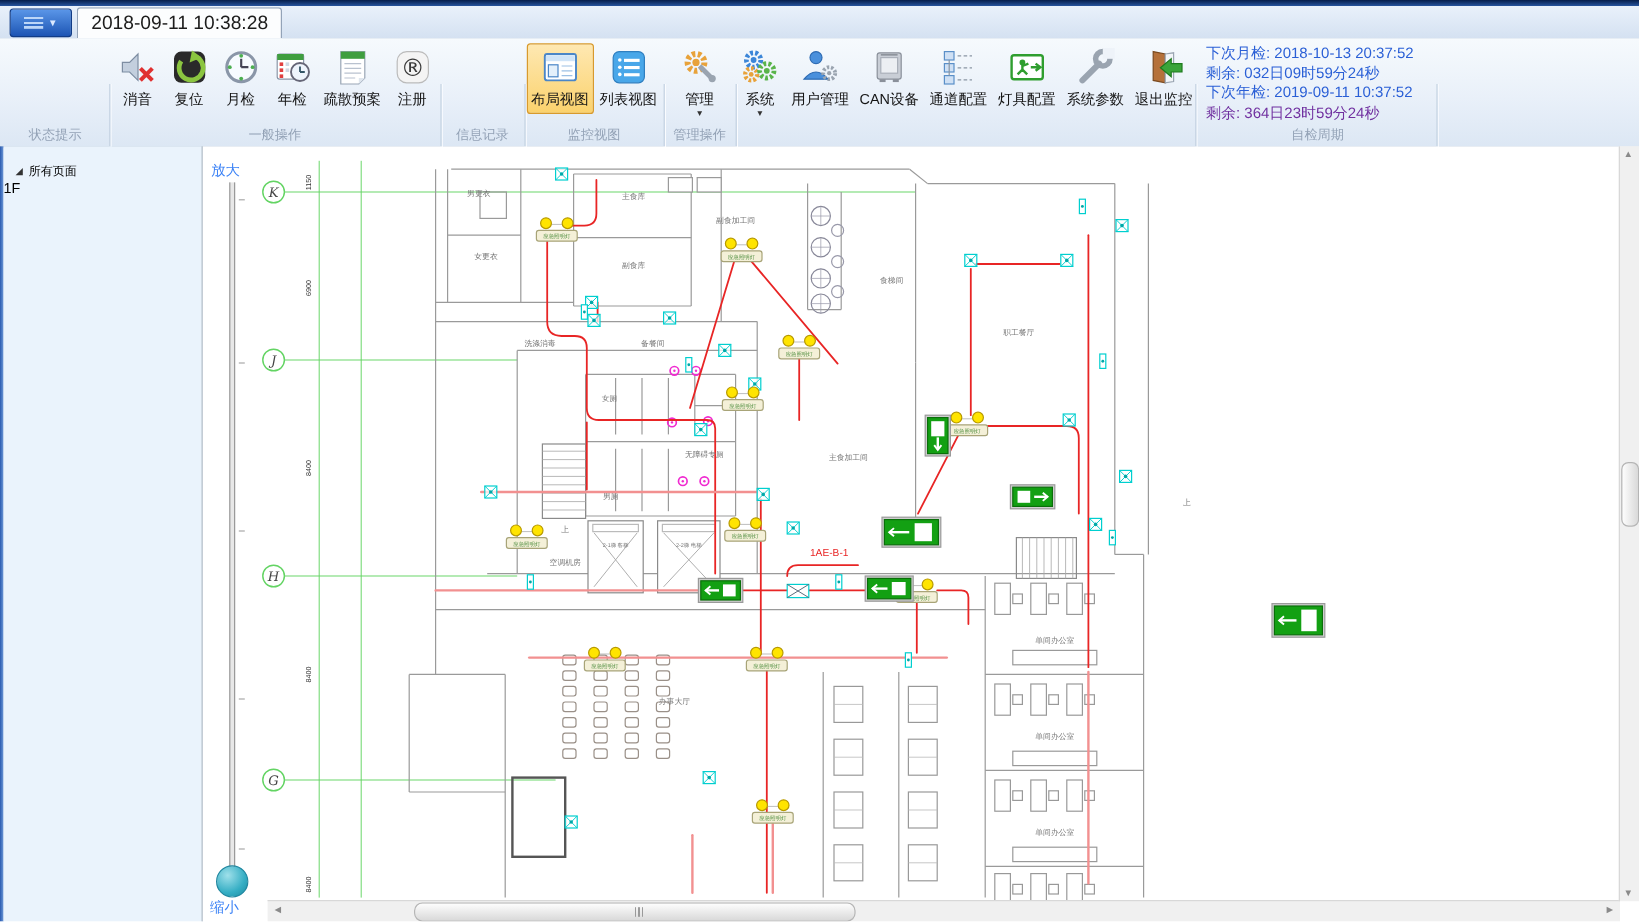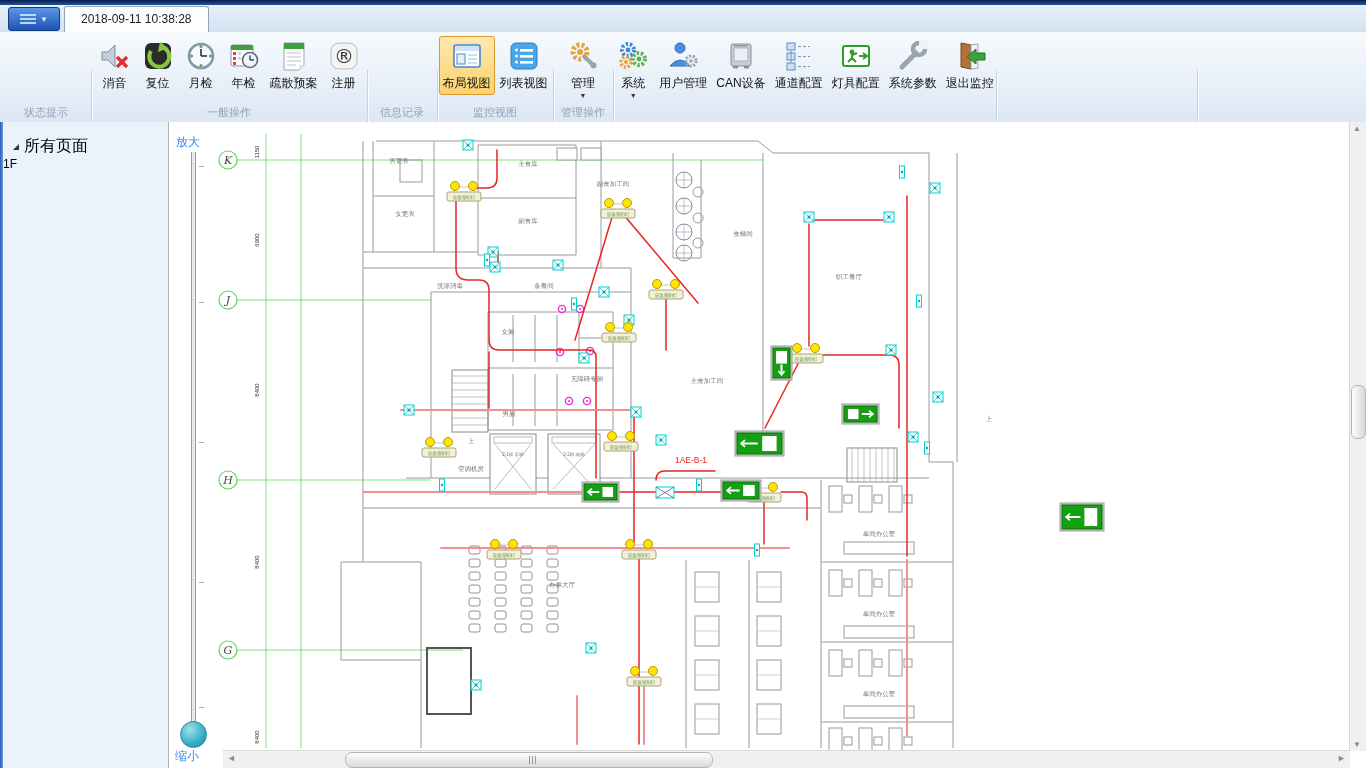--- a/index.html
+++ b/index.html
@@ -10,23 +10,23 @@
   .topstrip{position:absolute;left:0;top:0;right:0;height:5px;
     background:linear-gradient(#061d4a,#27549e);}
   .titlebar{position:absolute;left:0;top:5px;right:0;height:27px;
     background:linear-gradient(#e9f1fb,#d4e1f1);border-bottom:1px solid #bac9dc;}
   .menubtn{position:absolute;left:8px;top:2px;width:50px;height:22px;border-radius:3px;
     background:linear-gradient(#5a96e8,#1d55b4);border:1px solid #123c86;
     display:flex;align-items:center;justify-content:center;gap:4px;cursor:pointer;}
   .menubtn .bars{width:16px;height:10px;
     background:repeating-linear-gradient(#bcd6f8 0 2px,transparent 2px 4px);}
   .menubtn .car{color:#dbe9ff;font-size:8px;}
-  .clocktab{position:absolute;left:64px;top:1px;height:25px;padding:0 16px;
+  .clocktab{position:absolute;left:64px;top:1px;height:25px;padding:0 11px;
     background:#fcfdfe;border:1px solid #93a3b8;border-bottom:none;border-radius:3px 3px 0 0;
-    font-size:12px;color:#1c1c1c;line-height:25px;}
+    font-size:16px;color:#1c1c1c;line-height:25px;}
 
   
   .ribbon{position:absolute;left:0;top:32px;right:0;height:90px;
     background:linear-gradient(#f6fafd,#e9f0f9 55%,#dce7f4);border-bottom:1px solid #a9b9cf;}
   .group{position:absolute;top:0;height:90px;}
   .gbody{display:flex;justify-content:center;align-items:flex-start;padding-top:4px;gap:1px;}
   .glabel{position:absolute;bottom:2px;left:0;right:0;text-align:center;
     font-size:11px;color:#93a2b6;white-space:nowrap;}
   .sep{position:absolute;top:7px;height:102px;width:1px;background:#c4d2e2;
     box-shadow:1px 0 0 #fafcff;}
@@ -45,21 +45,21 @@
   .sc-line{font-size:12.5px;line-height:16.5px;color:#2a5fd6;white-space:nowrap;}
   .sc-line.purple{color:#7030a0;}
   .scbody{padding:4px 0 0 6px;}
 
   
   .main{position:absolute;left:0;top:122px;right:0;bottom:0;}
   .leftedge{position:absolute;left:0;top:0;bottom:0;width:3px;
     background:linear-gradient(90deg,#2a5bb0,#6f9ad8);}
   .sidebar{position:absolute;left:3px;top:0;bottom:0;width:165px;background:#eaf3fc;
     border-right:1px solid #a9b4bf;}
-  .treeitem{display:flex;align-items:center;font-size:16px;color:#000;cursor:pointer;}
+  .treeitem{display:flex;align-items:center;font-size:10px;color:#000;cursor:pointer;}
   .tri{width:0;height:0;border-bottom:6px solid #333;border-left:6px solid transparent;
     margin:0 5px 0 10px;}
   .treechild{font-size:12px;color:#000;cursor:pointer;}
 
   .canvas{position:absolute;left:169px;top:0;right:0;bottom:0;background:#fff;}
   .zlabel{position:absolute;font-size:12px;color:#3b82f6;}
   .ztrack{position:absolute;left:22px;top:30px;width:3px;height:592px;
     border-left:1px solid #9a9a9a;border-right:1px solid #9a9a9a;background:#e8e8e8;}
   .ztick{position:absolute;left:30px;width:5px;height:1px;background:#aaa;}
   .zthumb{position:absolute;left:11px;top:599px;width:25px;height:25px;border-radius:50%;
@@ -289,20 +289,29 @@
             <polygon points="8,4 18,6 18,30 8,28" fill="#b5713a" stroke="#7a4a20"></polygon>
             <polygon points="18,6 25,5 25,29 18,30" fill="#f2f5f8" stroke="#9aa5b2"></polygon>
             <polygon points="32,14 23,14 23,10 14,17.5 23,25 23,21 32,21" fill="#3aa43a" stroke="#1e7a1e"></polygon>
           </svg>
             <span>退出监控</span>
         </div>
       </div>
     </div>
     <div class="sep" style="left:996px;top:38px;"></div>
 
+    <div class="group" style="left:999px;width:198px;">
+      <div class="scbody">
+        <div class="sc-line">下次月检: 2018-10-13 20:37:52</div>
+        <div class="sc-line">剩余: 032日09时59分24秒</div>
+        <div class="sc-line">下次年检: 2019-09-11 10:37:52</div>
+        <div class="sc-line purple">剩余: 364日23时59分24秒</div>
+      </div>
+      <div class="glabel">自检周期</div>
+    </div>
     <div class="sep" style="left:1197px;top:38px;"></div>
   </div>
 
   <div class="main">
     <div class="leftedge"></div>
 
     <div class="sidebar">
       <div class="treeitem" style="padding-top:14px;">
         <span class="tri"></span>
         <span>所有页面</span>

